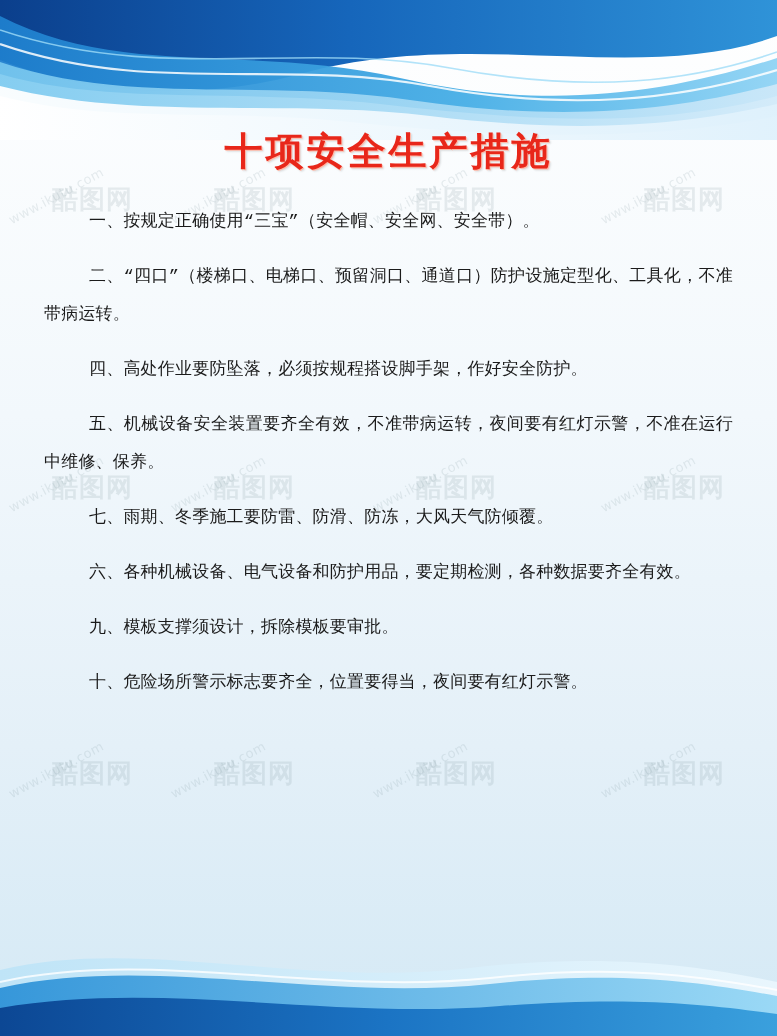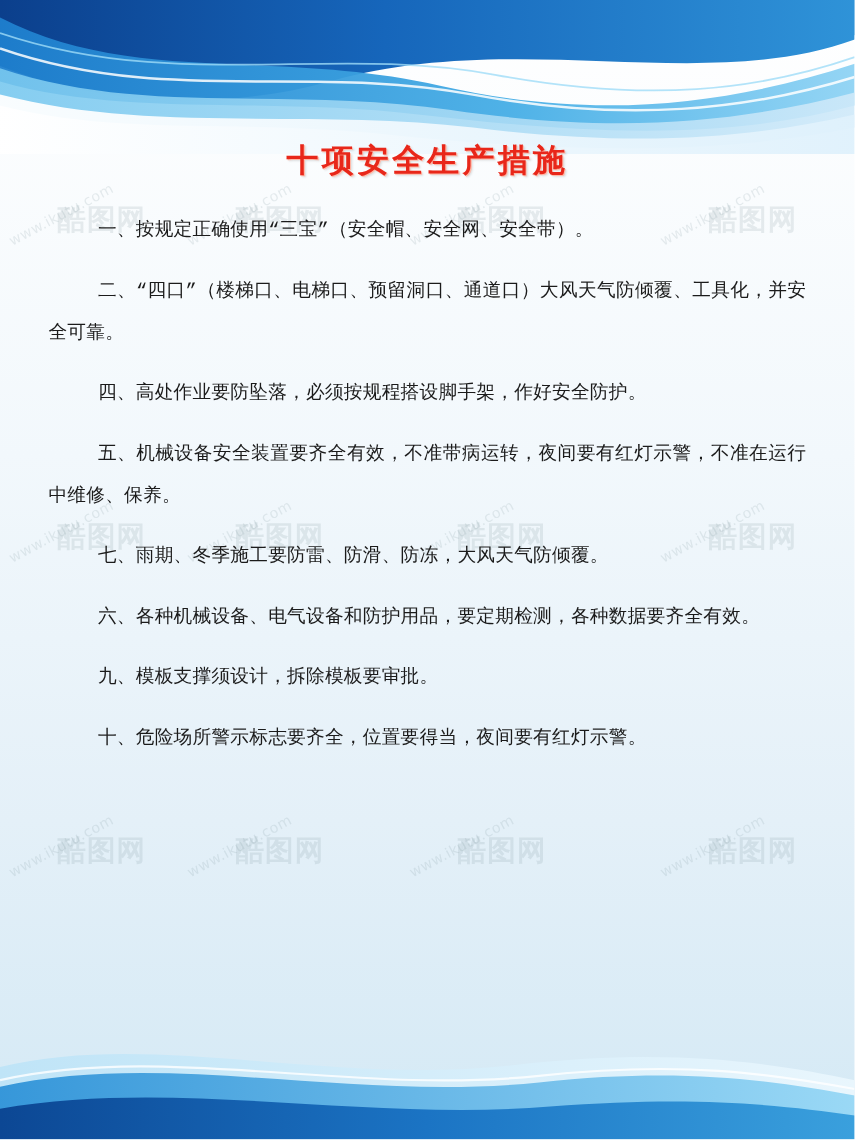--- a/index.html
+++ b/index.html
@@ -46,21 +46,21 @@
     left: 0;
     width: 777px;
     padding: 0 44px;
     box-sizing: border-box;
   }
 
   .title {
     text-align: center;
     color: #e8271a;
     font-family: "DejaVu Sans", "Liberation Sans", sans-serif;
-    font-size: 29px;
+    font-size: 38px;
     font-weight: bold;
     letter-spacing: 3px;
     margin: 8px 0 26px 0;
     text-shadow: 1px 1px 0 #ffb9a8, 2px 2px 2px rgba(0,0,0,0.12);
   }
 
   .clauses {
     margin: 0;
     padding: 0;
     list-style: none;
@@ -185,21 +185,21 @@
       <div class="wm wm-mark" style="left:600px; top:756px;">酷图网</div>
       <div class="wm wm-url" style="left:598px; top:788px;">www.ikutu.com</div>
     </div>
   </div>
 
   <div class="content">
     <h1 class="title">十项安全生产措施</h1>
 
     <div class="clauses">
       <p class="clause">一、按规定正确使用“三宝”（安全帽、安全网、安全带）。</p>
-      <p class="clause">二、“四口”（楼梯口、电梯口、预留洞口、通道口）大风天气防倾覆、工具化，并安全可靠。</p>
+      <p class="clause">二、“四口”（楼梯口、电梯口、预留洞口、通道口）防护设施定型化、工具化，不准带病运转。</p>
       <p class="clause">四、高处作业要防坠落，必须按规程搭设脚手架，作好安全防护。</p>
       <p class="clause">五、机械设备安全装置要齐全有效，不准带病运转，夜间要有红灯示警，不准在运行中维修、保养。</p>
       <p class="clause">七、雨期、冬季施工要防雷、防滑、防冻，大风天气防倾覆。</p>
       <p class="clause">六、各种机械设备、电气设备和防护用品，要定期检测，各种数据要齐全有效。</p>
       <p class="clause">九、模板支撑须设计，拆除模板要审批。</p>
       <p class="clause">十、危险场所警示标志要齐全，位置要得当，夜间要有红灯示警。</p>
     </div>
   </div>
 
 </div>

